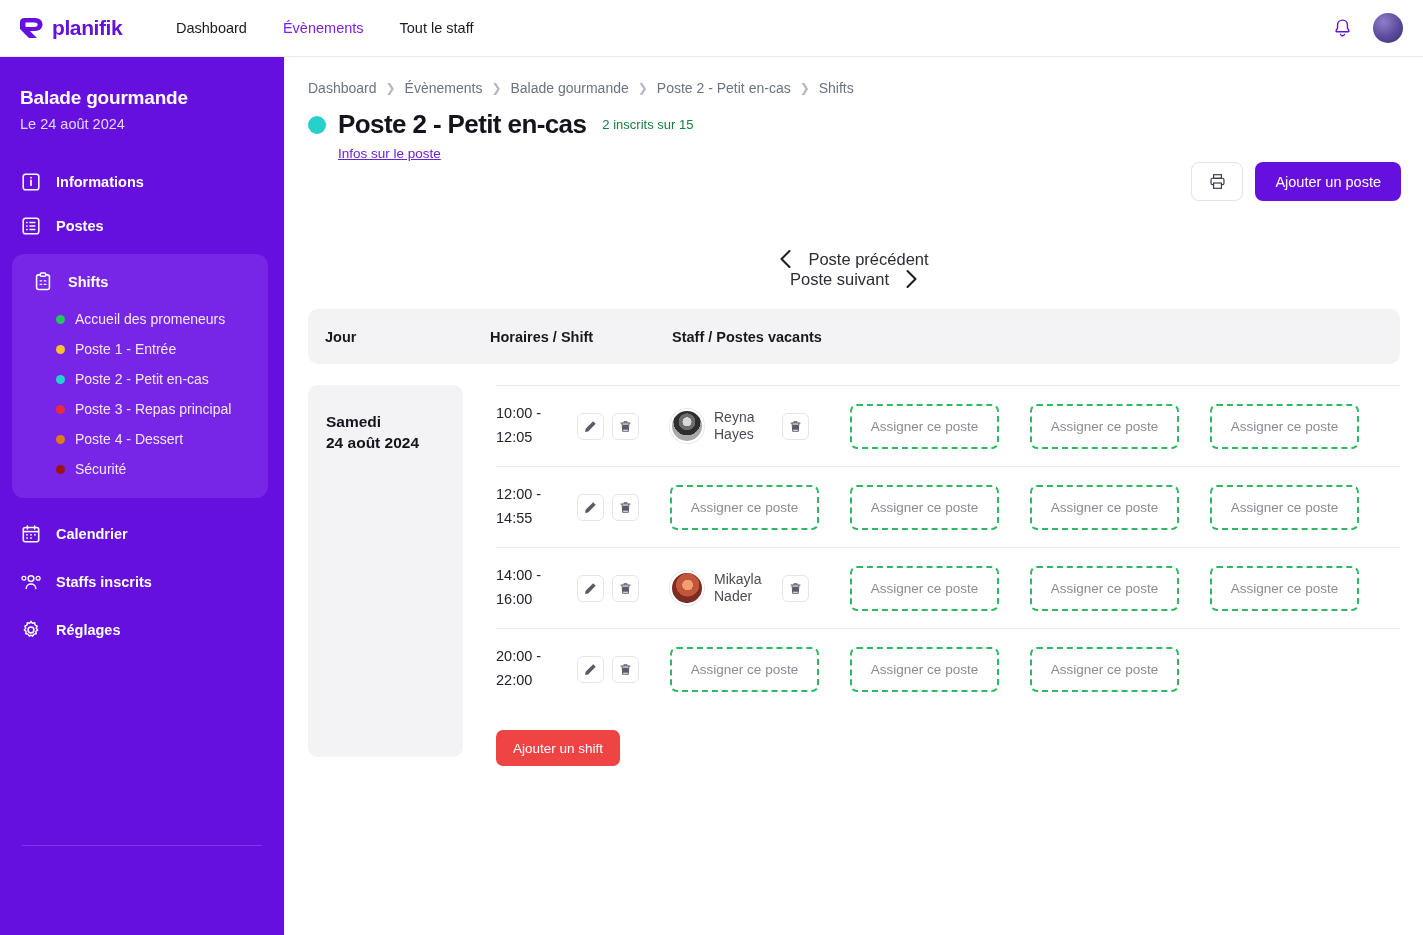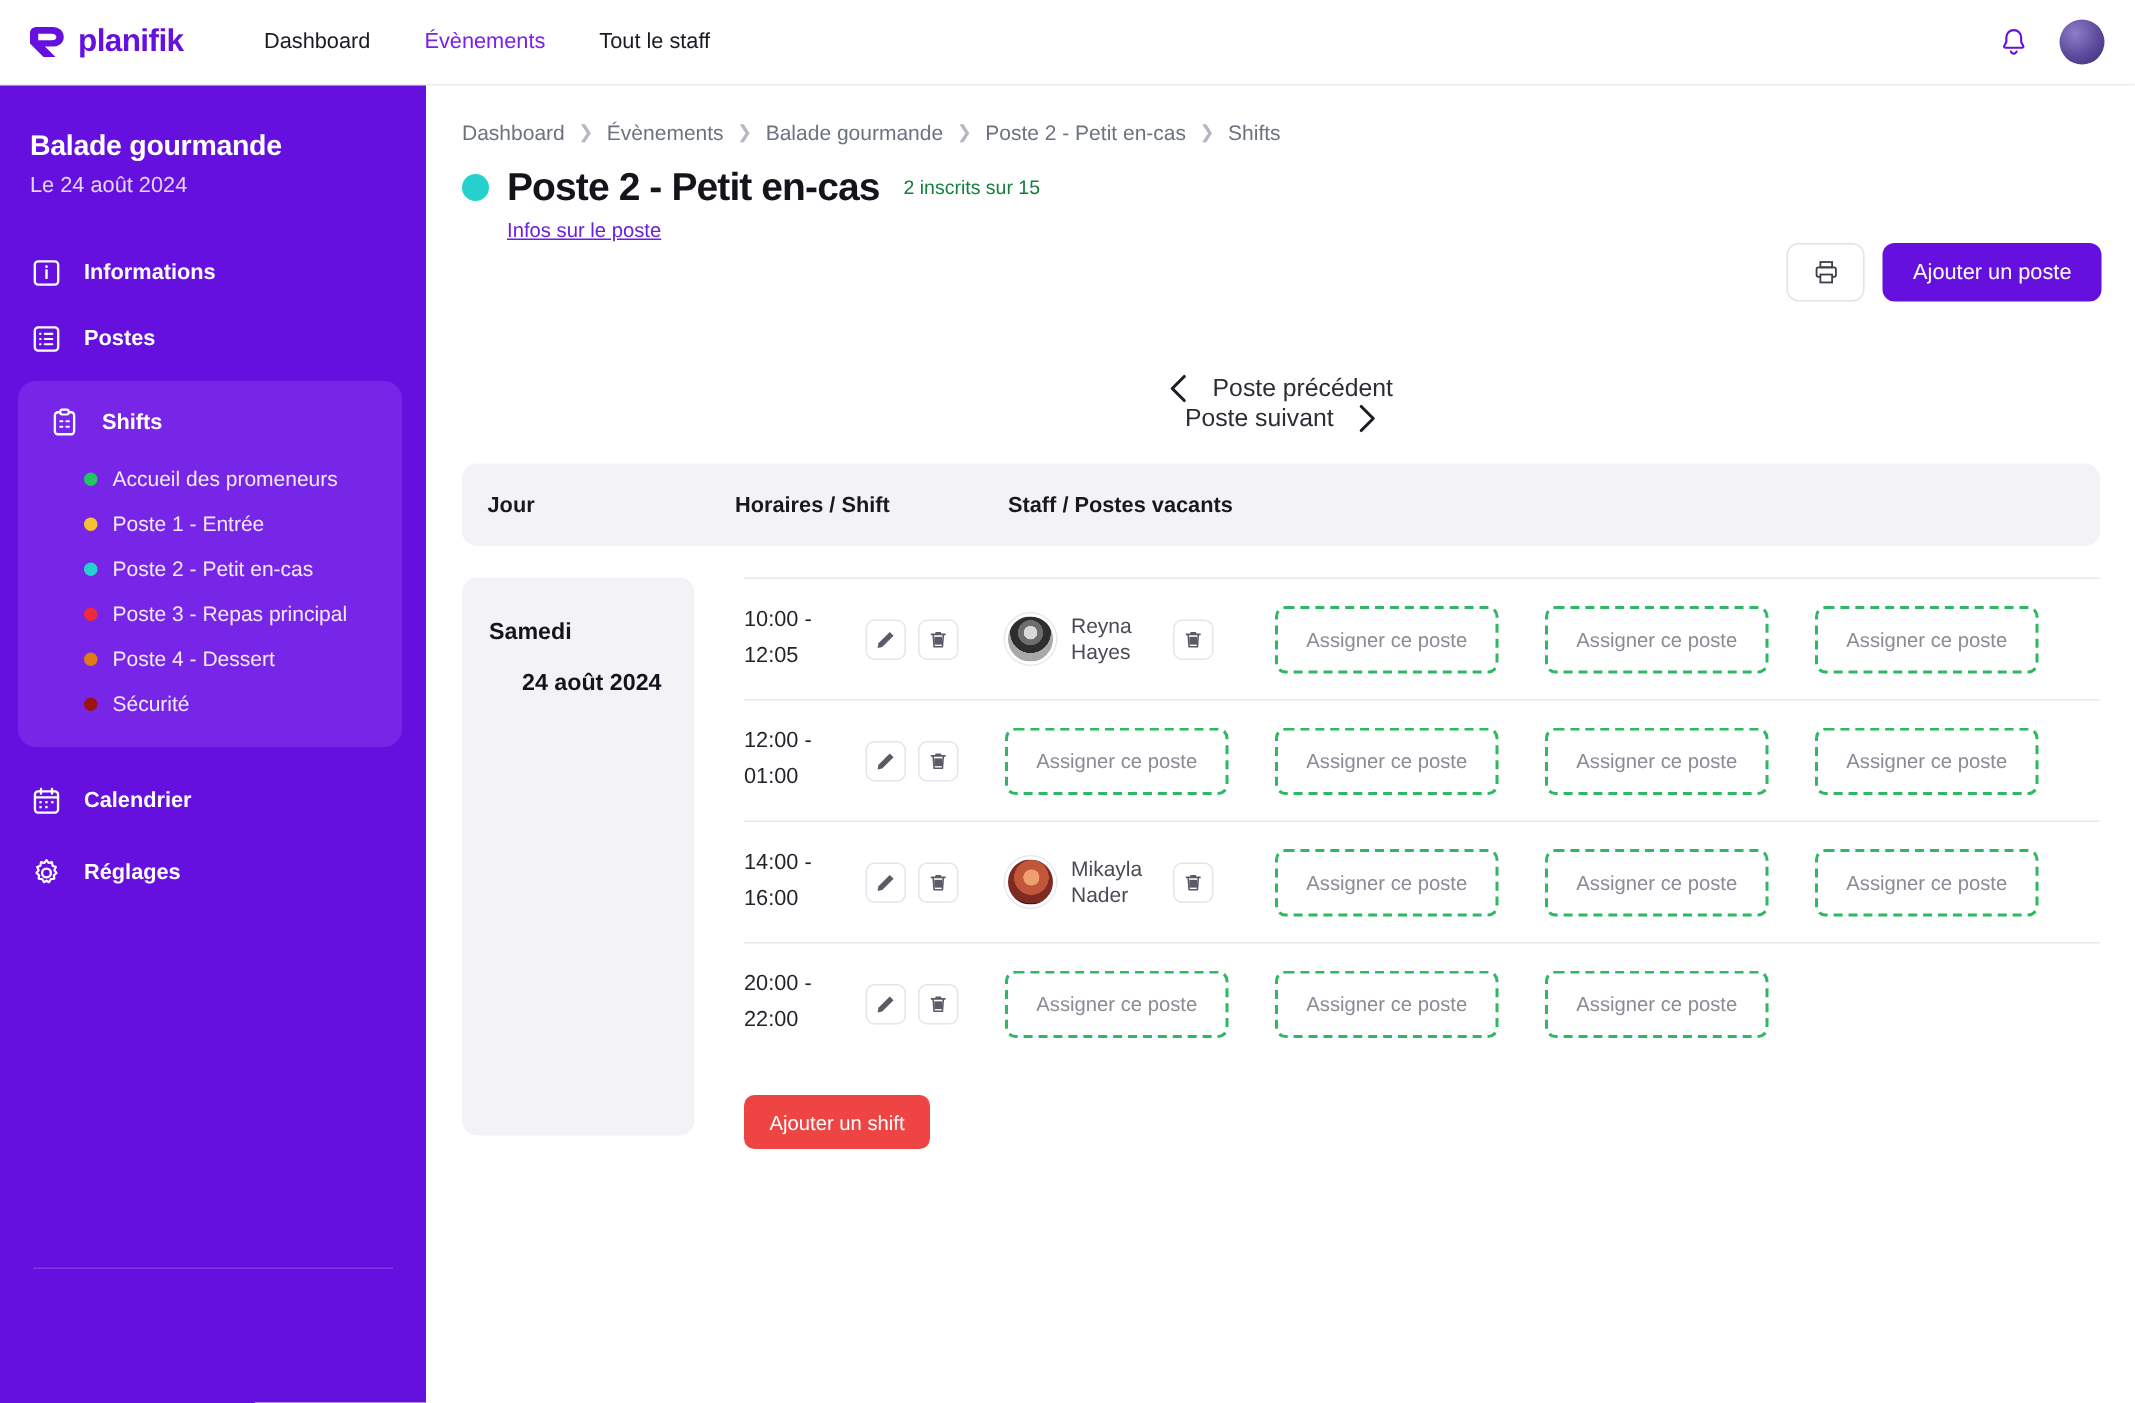--- a/index.html
+++ b/index.html
@@ -140,21 +140,21 @@
   .th-jour { width: 182px; padding-left: 17px; }
   .th-horaires { width: 182px; }
   .th-staff { flex: 1; }
 
   .table-body { display: flex; margin: 21px 23px 0 24px; }
   .day-cell {
     width: 155px; flex: none; background: #f3f3f6; border-radius: 10px;
     padding: 28px 0 0 18px; align-self: flex-start; height: 372px;
   }
   .day-name { font-size: 15.5px; font-weight: bold; color: #14141c; }
-  .day-date { font-size: 15.5px; font-weight: bold; color: #14141c; margin-top: 16px; text-align: center; }
+  .day-date { font-size: 15.5px; font-weight: bold; color: #14141c; margin-top: 3px; }
 
   .rows { flex: 1; margin-left: 33px; }
   .shift-row {
     display: flex; align-items: center;
     height: 81px; border-top: 1px solid #e8e8ee;
   }
   .shift-row:last-of-type { border-bottom: 1px solid #e8e8ee; }
   .time-cell { width: 68px; flex: none; font-size: 14.5px; color: #23232b; line-height: 1.65; }
   .icon-btns { display: flex; gap: 8px; margin-left: 13px; flex: none; }
   .sq-btn {
@@ -290,20 +290,29 @@
         <path d="M8 3.2v3.4M16 3.2v3.4" stroke="#fff" stroke-width="1.7" stroke-linecap="round"></path>
         <rect x="6.8" y="12" width="1.7" height="1.7" fill="#fff"></rect>
         <rect x="11.1" y="12" width="1.7" height="1.7" fill="#fff"></rect>
         <rect x="15.4" y="12" width="1.7" height="1.7" fill="#fff"></rect>
         <rect x="6.8" y="15.6" width="1.7" height="1.7" fill="#fff"></rect>
         <rect x="11.1" y="15.6" width="1.7" height="1.7" fill="#fff"></rect>
       </svg>
       <span>Calendrier</span>
     </div>
 
+    <div class="nav-item" style="margin-top:4px">
+      <svg class="ico" viewBox="0 0 26 24" fill="none">
+        <circle cx="13" cy="8" r="3.4" stroke="#fff" stroke-width="1.7"></circle>
+        <path d="M7.4 19.6c0-3.2 2.5-5.3 5.6-5.3s5.6 2.1 5.6 5.3" stroke="#fff" stroke-width="1.7" stroke-linecap="round"></path>
+        <circle cx="4.6" cy="7.6" r="2.3" stroke="#fff" stroke-width="1.5"></circle>
+        <circle cx="21.4" cy="7.6" r="2.3" stroke="#fff" stroke-width="1.5"></circle>
+      </svg>
+      <span>Staffs inscrits</span>
+    </div>
 
     <div class="nav-item" style="margin-top:4px">
       <svg class="ico" viewBox="0 0 24 24" fill="none">
         <circle cx="12" cy="12" r="3.2" stroke="#fff" stroke-width="1.7"></circle>
         <path d="M12 2.6l1.5 2.1 2.5-.6.4 2.6 2.4 1-1.1 2.3 1.6 2-2 1.7.4 2.5-2.6.3-1.3 2.2L12 17.6l-1.8 1.1-1.3-2.2-2.6-.3.4-2.5-2-1.7 1.6-2L5.2 7.7l2.4-1 .4-2.6 2.5.6z" stroke="#fff" stroke-width="1.6" stroke-linejoin="round"></path>
       </svg>
       <span>Réglages</span>
     </div>
   </div>
 
@@ -409,21 +418,21 @@
           </div>
           <div class="assign-slot">Assigner ce poste</div>
           <div class="assign-slot">Assigner ce poste</div>
           <div class="assign-slot">Assigner ce poste</div>
         </div>
       </div>
 
       <div class="shift-row">
         <div class="time-cell">
           <div>12:00 -</div>
-          <div>01:00</div>
+          <div>14:55</div>
         </div>
         <div class="icon-btns">
           <button class="sq-btn">
             <svg width="13" height="13" viewBox="0 0 16 16" fill="none">
               <path d="M11.3 1.6l3.1 3.1L5.1 14 1.3 14.7 2 10.9z" fill="#5b5b68"></path>
             </svg>
           </button>
           <button class="sq-btn">
             <svg width="13" height="13" viewBox="0 0 16 16" fill="none">
               <path d="M2.4 3.6h11.2M6.2 3.6V2.2h3.6v1.4M3.8 3.6l.8 10.2h6.8l.8-10.2" stroke="#5b5b68" stroke-width="1.3" stroke-linecap="round" stroke-linejoin="round"></path>

